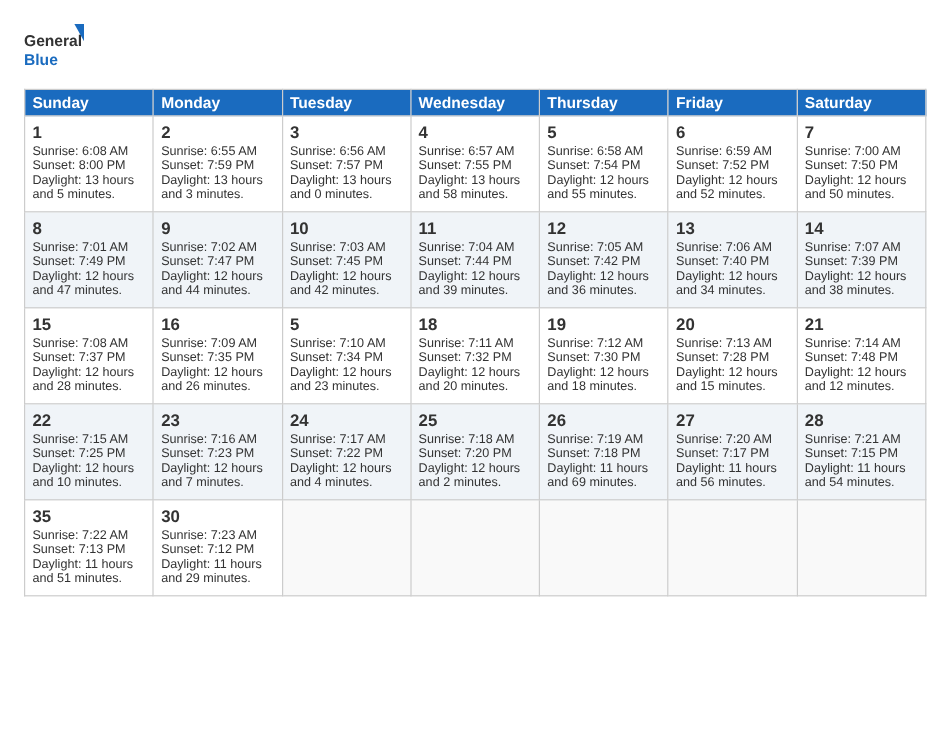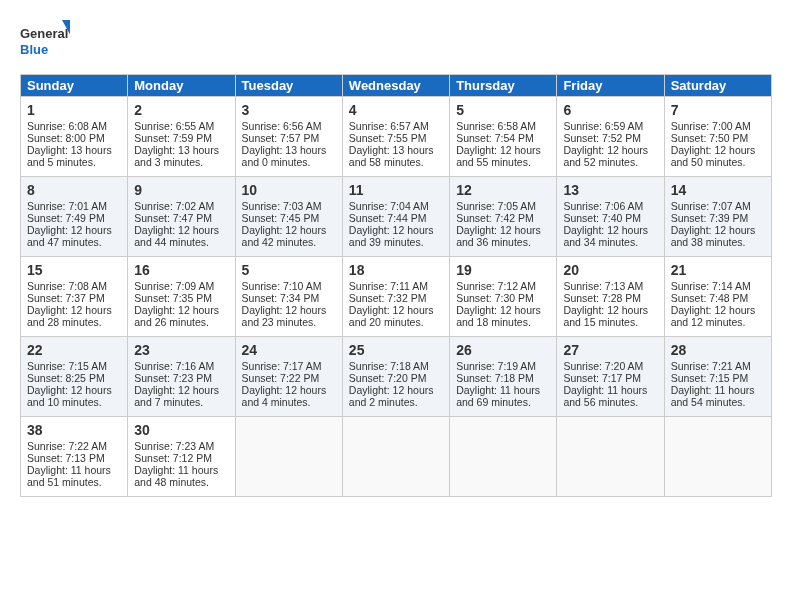--- a/index.html
+++ b/index.html
@@ -227,21 +227,21 @@
         <span class="day-number">21</span>
         <span>Sunrise: 7:14 AM</span><br>
         <span>Sunset: 7:48 PM</span><br>
         <span>Daylight: 12 hours and 12 minutes.</span>
       </td>
       </tr>
       <tr>
         <td>
         <span class="day-number">22</span>
         <span>Sunrise: 7:15 AM</span><br>
-        <span>Sunset: 8:25 PM</span><br>
+        <span>Sunset: 7:25 PM</span><br>
         <span>Daylight: 12 hours and 10 minutes.</span>
       </td>
         <td>
         <span class="day-number">23</span>
         <span>Sunrise: 7:16 AM</span><br>
         <span>Sunset: 7:23 PM</span><br>
         <span>Daylight: 12 hours and 7 minutes.</span>
       </td>
         <td>
         <span class="day-number">24</span>
@@ -269,30 +269,30 @@
       </td>
         <td>
         <span class="day-number">28</span>
         <span>Sunrise: 7:21 AM</span><br>
         <span>Sunset: 7:15 PM</span><br>
         <span>Daylight: 11 hours and 54 minutes.</span>
       </td>
       </tr>
       <tr>
         <td>
-        <span class="day-number">38</span>
+        <span class="day-number">35</span>
         <span>Sunrise: 7:22 AM</span><br>
         <span>Sunset: 7:13 PM</span><br>
         <span>Daylight: 11 hours and 51 minutes.</span>
       </td>
         <td>
         <span class="day-number">30</span>
         <span>Sunrise: 7:23 AM</span><br>
         <span>Sunset: 7:12 PM</span><br>
-        <span>Daylight: 11 hours and 48 minutes.</span>
+        <span>Daylight: 11 hours and 29 minutes.</span>
       </td>
         <td class="empty-cell"></td>
         <td class="empty-cell"></td>
         <td class="empty-cell"></td>
         <td class="empty-cell"></td>
         <td class="empty-cell"></td>
       </tr>
     </tbody>
 </table>
 

